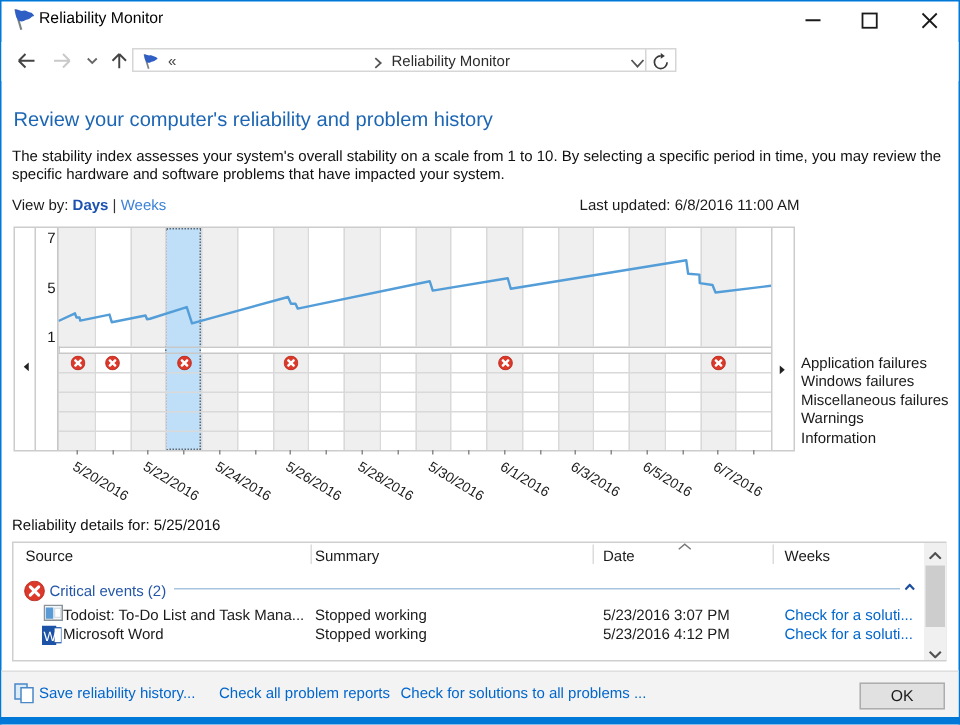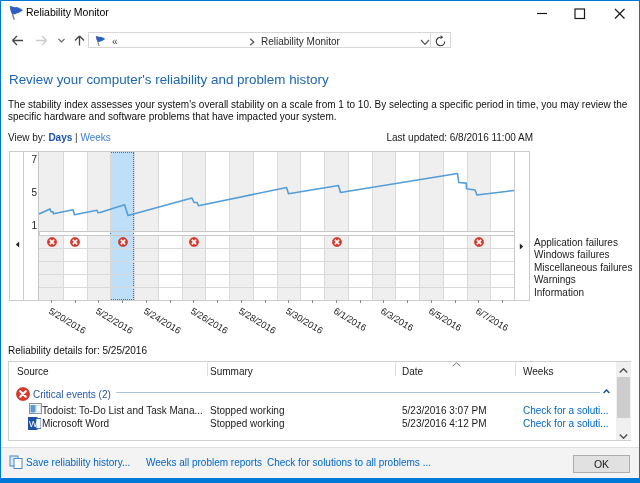--- a/index.html
+++ b/index.html
@@ -301,15 +301,15 @@
       <path d="M0.8 0.5 L4.5 4.2 L8.2 0.5" fill="none" stroke="#505050" stroke-width="1.4"></path>
     </svg>
 </div>
 
 <div class="abs" id="botbar"></div>
 <svg class="abs" style="left:9px;top:455px;" width="14" height="14" viewBox="0 0 14 14">
   <rect x="1" y="1" width="8" height="10" fill="#dcebf8" stroke="#4a88c8" stroke-width="1"></rect>
   <rect x="5" y="3.5" width="8" height="10" fill="#fff" stroke="#4a88c8" stroke-width="1"></rect>
 </svg>
 <div class="t10 link" style="left:26px;top:457px;">Save reliability history...</div>
-<div class="t10 link" style="left:146px;top:457px;">Weeks all problem reports</div>
+<div class="t10 link" style="left:146px;top:457px;">Check all problem reports</div>
 <div class="t10 link" style="left:267px;top:457px;">Check for solutions to all problems ...</div>
 <div class="abs" id="okbtn">OK</div>
 
 </body></html>

